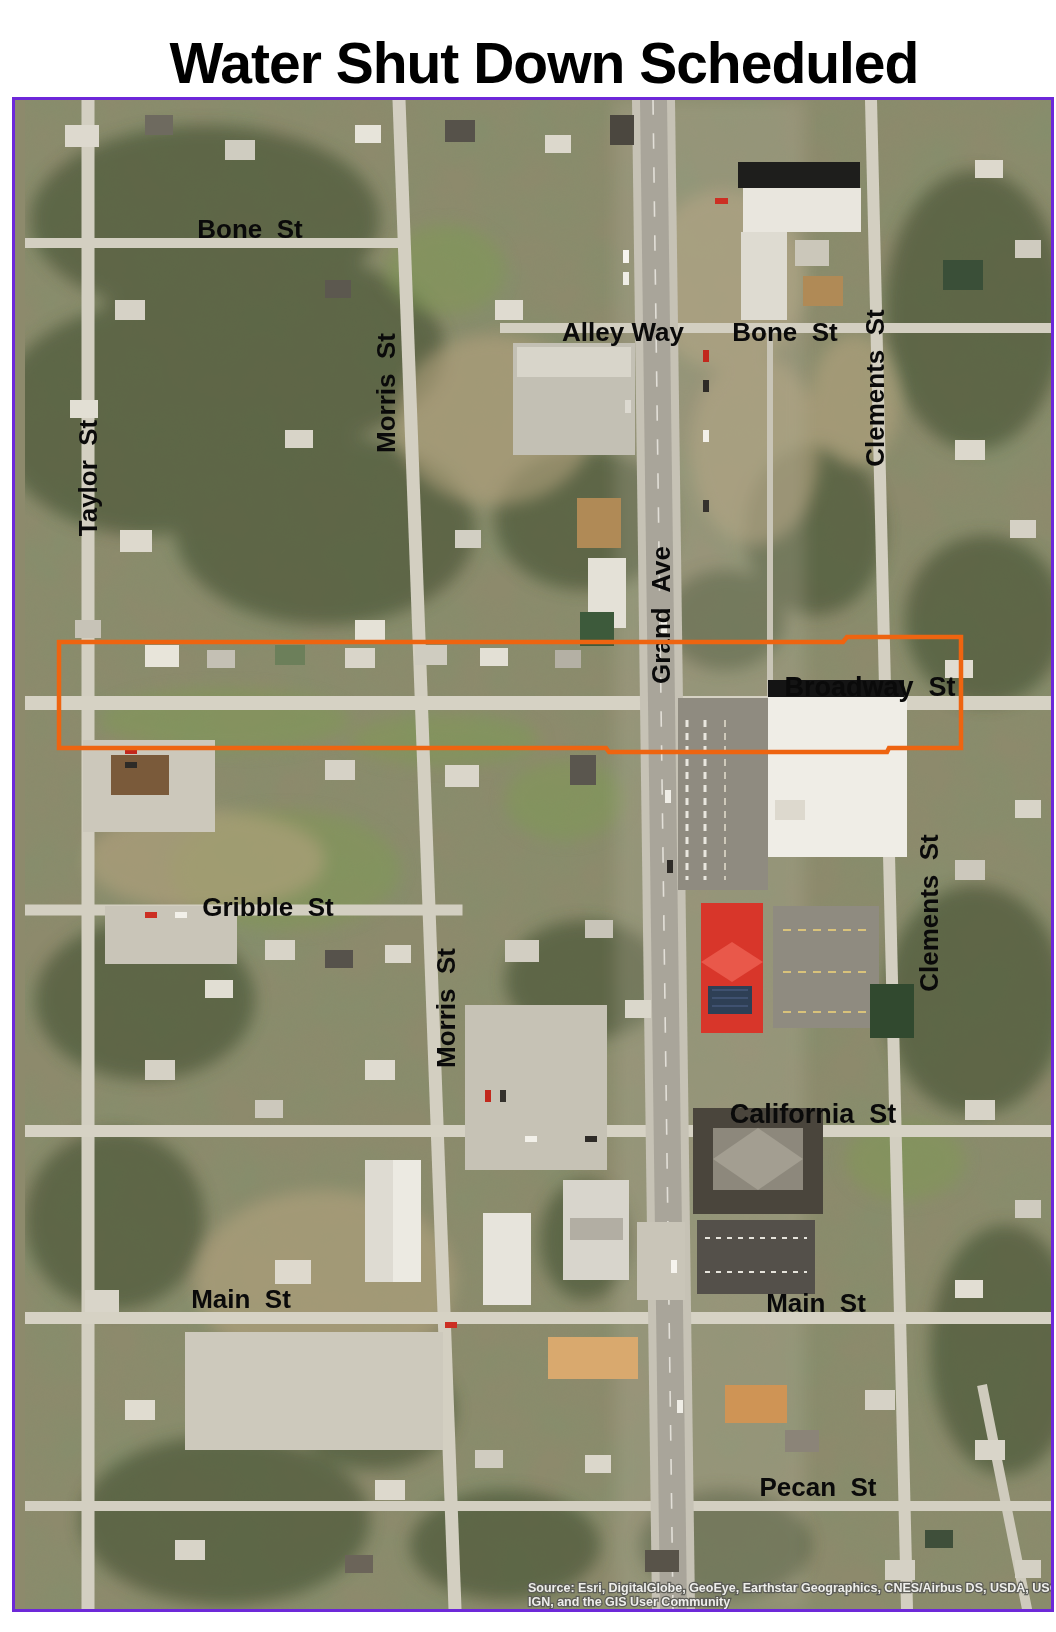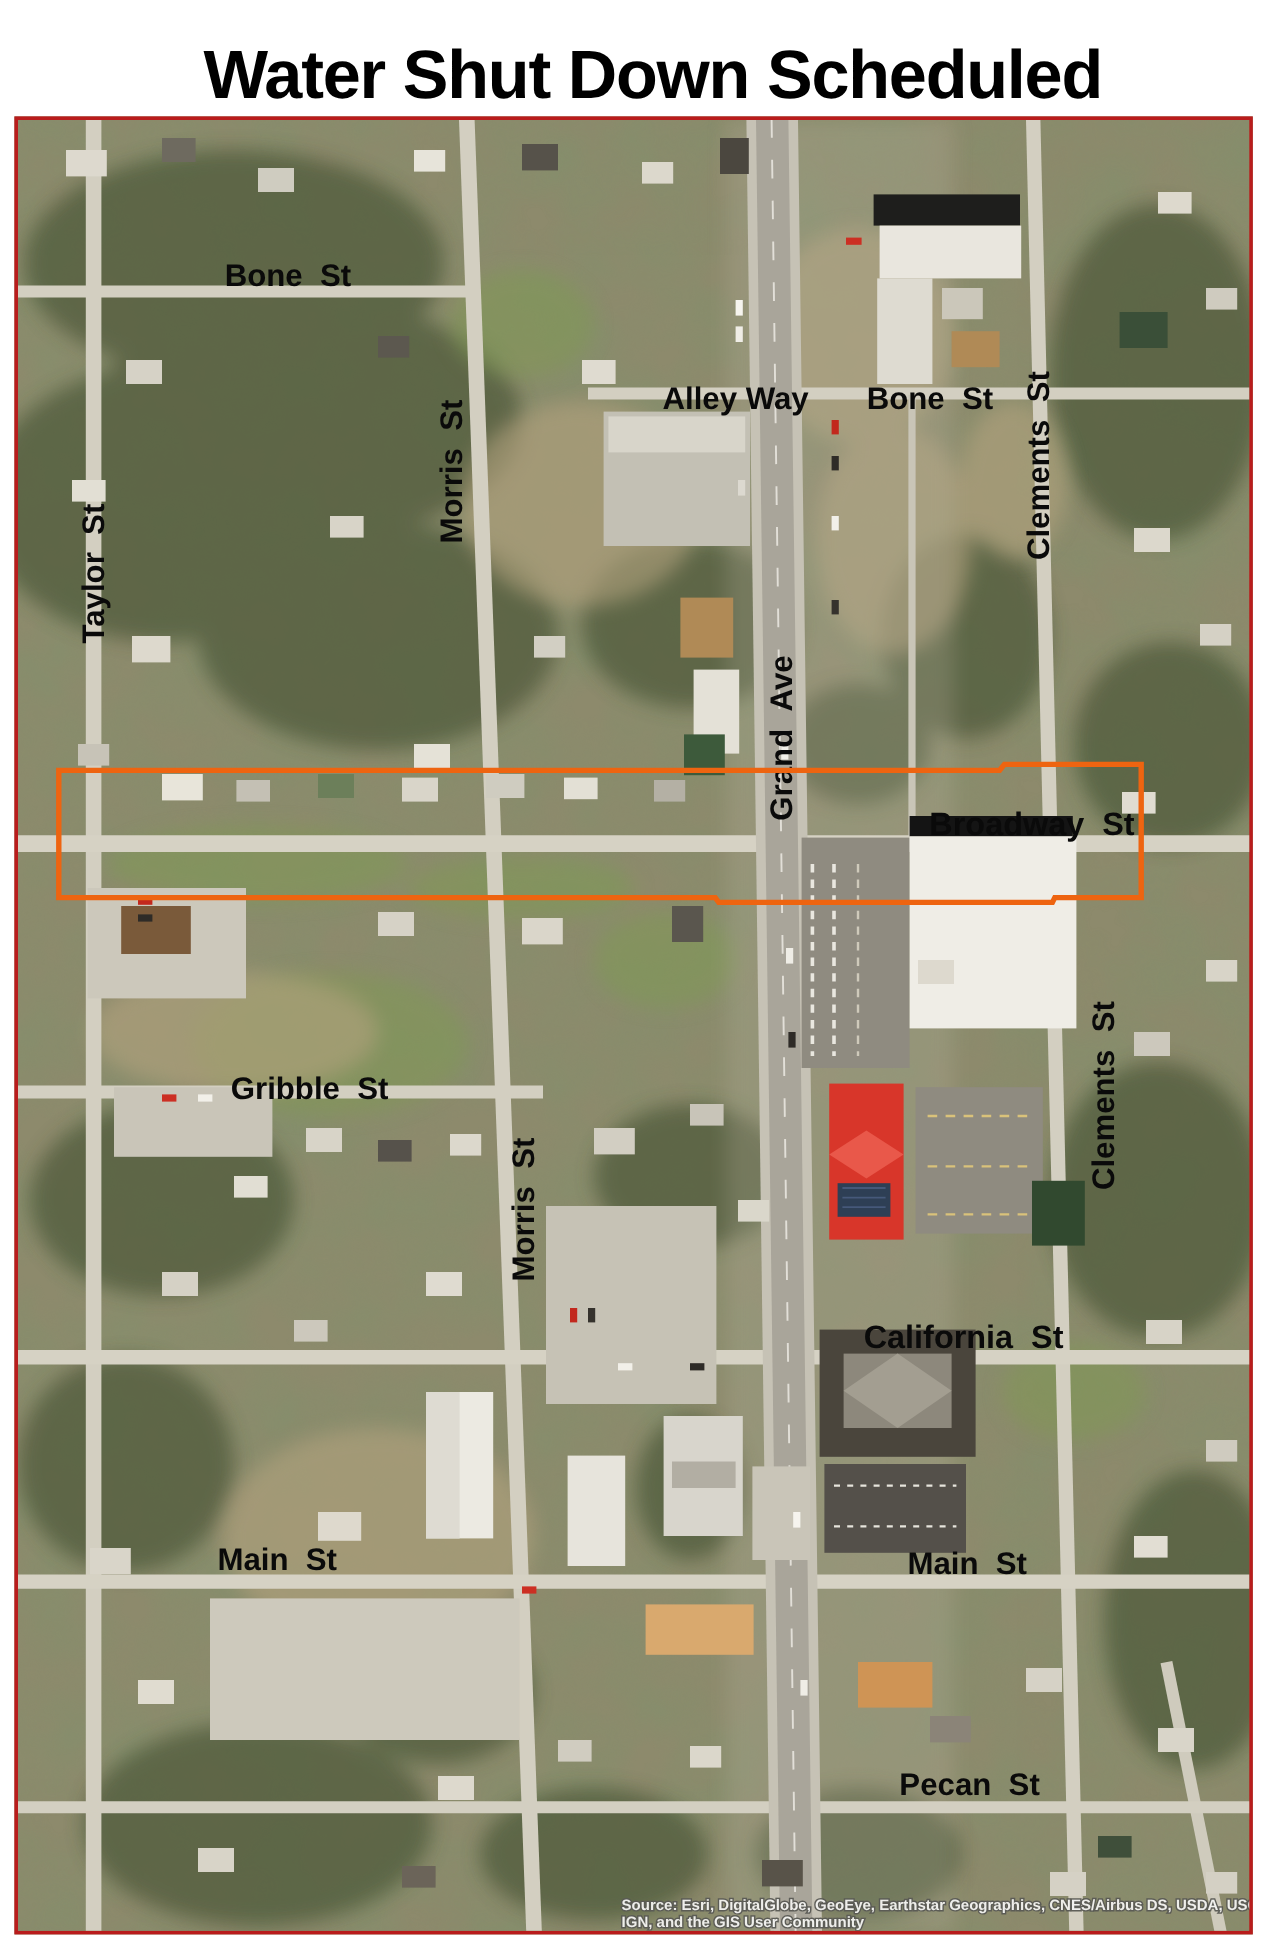--- a/index.html
+++ b/index.html
@@ -1,20 +1,20 @@
 <!DOCTYPE html>
 <html><head>
 <meta charset="utf-8">
 <style>
   html,body{margin:0;padding:0;background:#ffffff;}
   body{width:1056px;height:1632px;position:relative;font-family:"Liberation Sans",sans-serif;overflow:hidden;}
   .page-title{position:absolute;left:0;top:14px;width:1056px;text-align:center;
     font-size:57px;font-weight:bold;letter-spacing:-1px;color:#000000;margin:16px;}
   .map-frame{position:absolute;left:12px;top:97px;width:1026px;height:1509px;
-    border:3px solid #b91c1c;background:#8d8a6c;}
+    border:3px solid #6d28d9;background:#8d8a6c;padding-left:10px;}
   svg text{font-family:"Liberation Sans",sans-serif;}
   .street-label{font-weight:bold;fill:#0a0a0a;font-size:27px;}
   .street-label-sm{font-weight:bold;fill:#0a0a0a;font-size:26px;}
   .attr-text{font-size:12.5px;fill:#f4f4f2;stroke:#5a5a55;stroke-width:2.4px;paint-order:stroke;font-weight:bold;opacity:.95;}
 </style>
 </head>
 <body>
 
 <h1 class="page-title">Water Shut Down Scheduled</h1>
 

